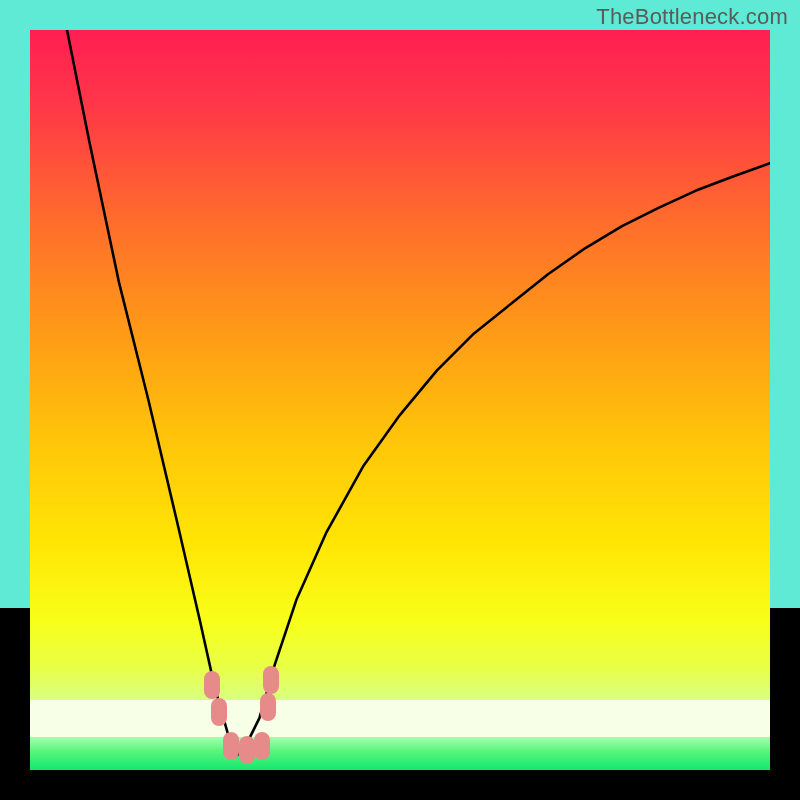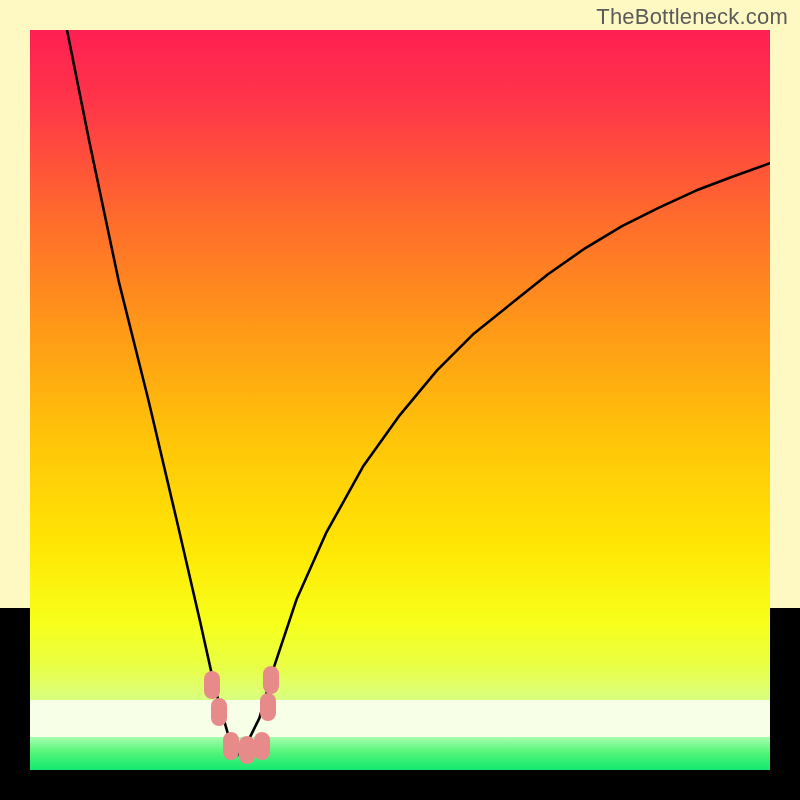--- a/index.html
+++ b/index.html
@@ -1,21 +1,21 @@
 <!DOCTYPE html>
 <html><head>
 <meta charset="utf-8">
 <style>
   * { margin: 0; padding: 0; box-sizing: border-box; }
   html, body { width: 800px; height: 800px; overflow: hidden; background: #000; }
   .frame {
     position: relative;
     width: 800px;
     height: 608px;
-    background: #fef9c3;
+    background: #5eead4;
   }
   .plot-area {
     position: absolute;
     left: 30px;
     top: 30px;
     width: 740px;
     height: 740px;
     overflow: hidden;
   }
   .gradient {

